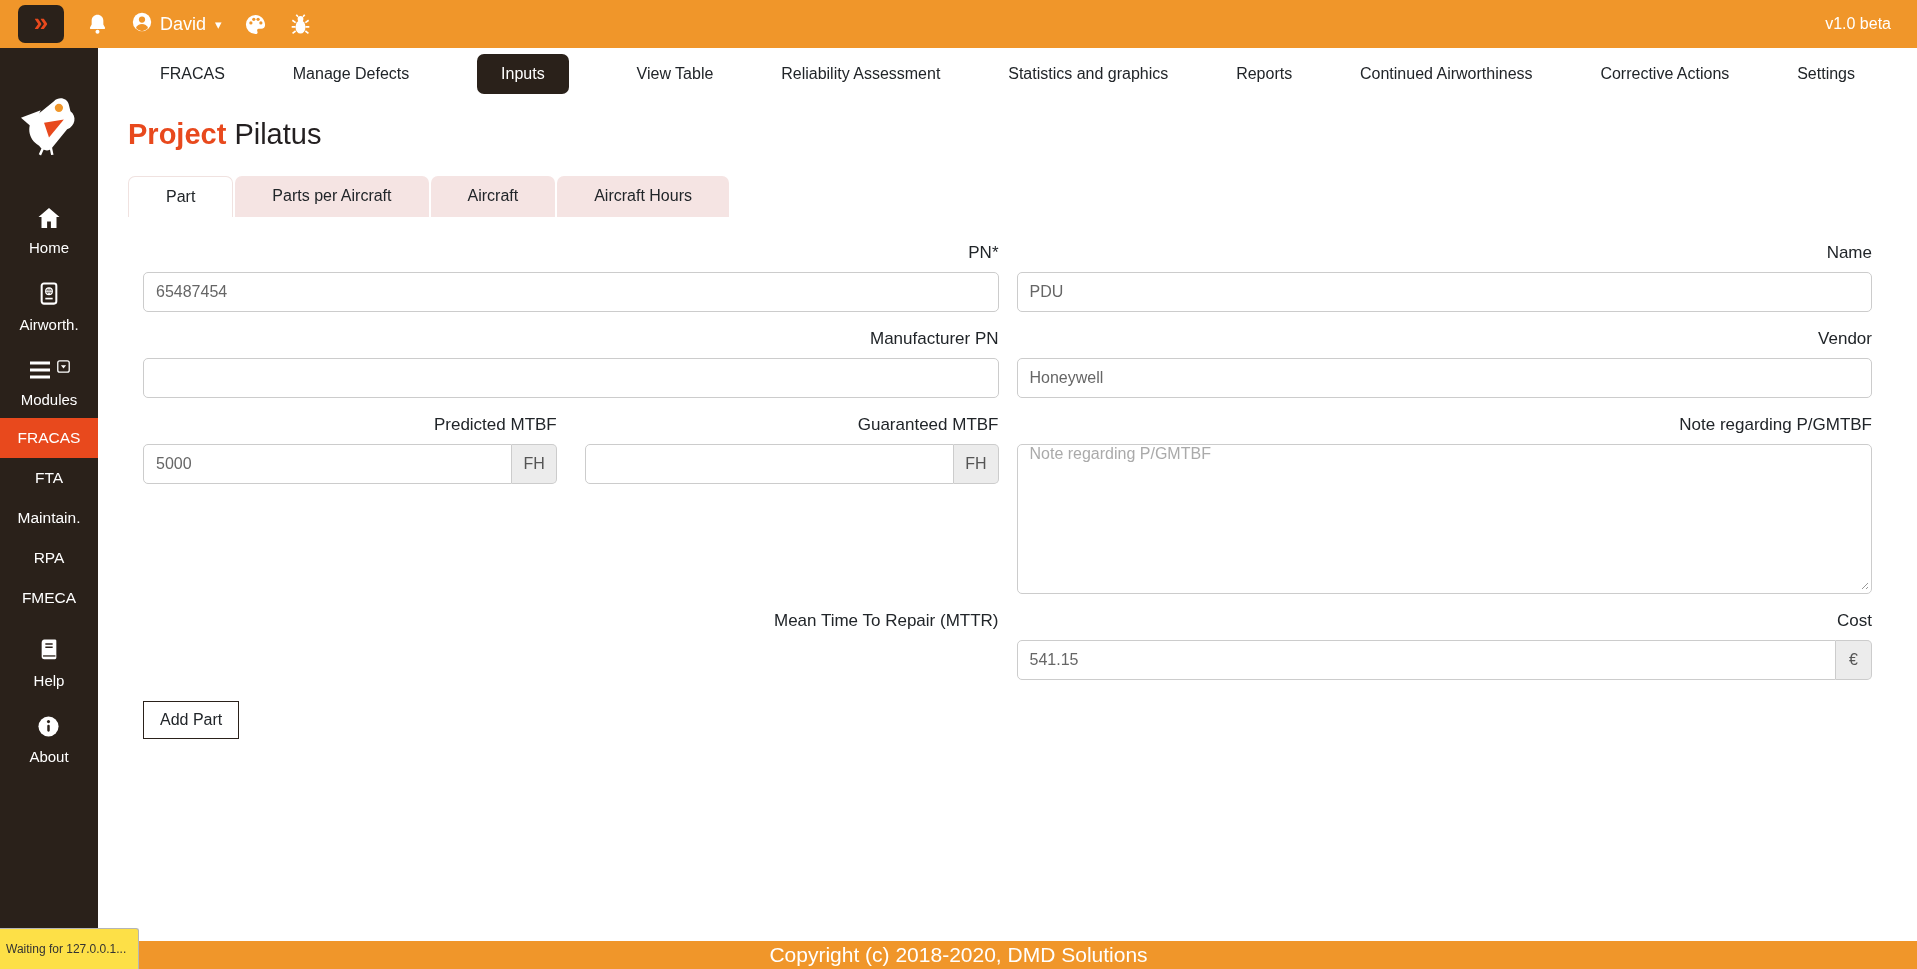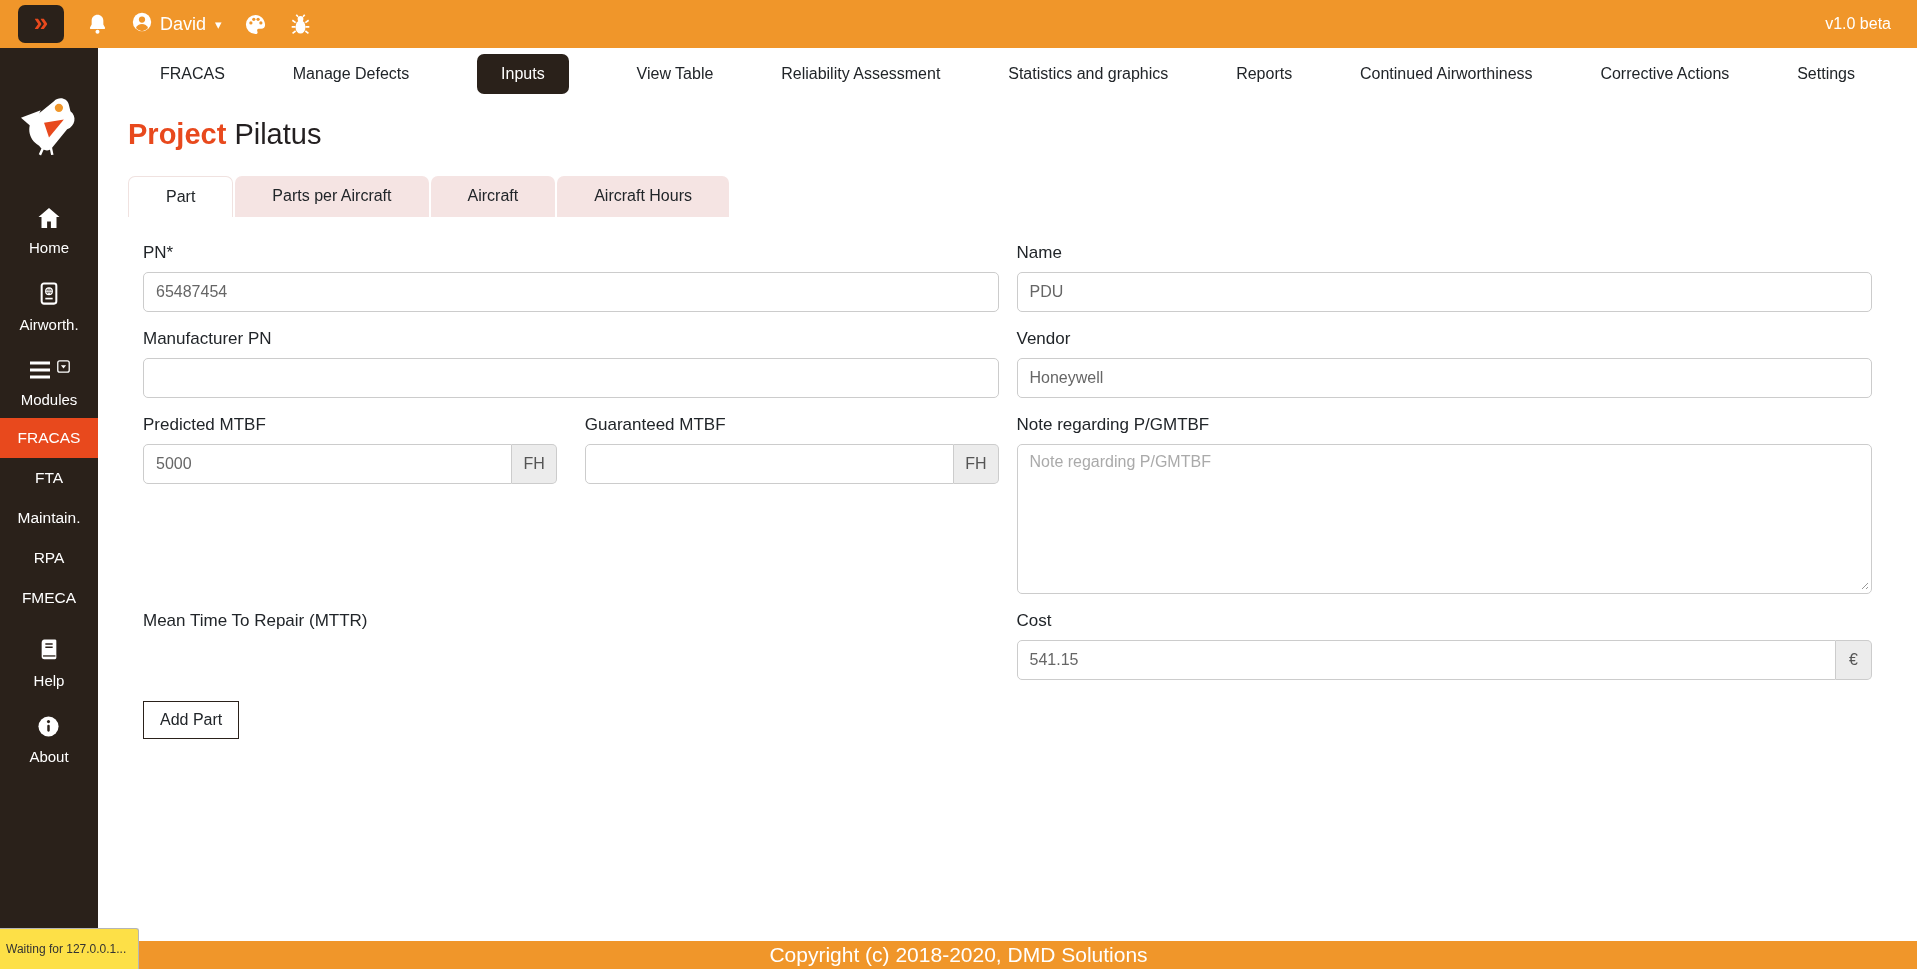--- a/index.html
+++ b/index.html
@@ -45,23 +45,23 @@
   .page-title .accent { color:#E8491D; font-weight:800; }
   .tabs { display:flex; margin:25px 0 0 30px; }
   .tab { padding:11px 37px; font-size:16px; color:#212529; background:#F5E4E3;
     border-radius:7px 7px 0 0; margin-right:2px; cursor:pointer; }
   .tab.active { background:#fff; border:1px solid #f0e2e0; border-bottom:none; }
 
   
   .form-grid { display:grid; grid-template-columns:1fr 1fr; column-gap:18px;
     margin:26px 45px 0 45px; align-items:start; }
   .field { margin-bottom:17px; }
-  .field > label { display:block; font-size:17px; color:#212529; margin-bottom:9px; }
+  .field > label { display:block; font-size:17px; color:#212529; margin-bottom:9px;text-align:right; }
   .tinput { width:100%; height:40px; border:1px solid #ccc; border-radius:5px;
-    padding:8px 12px; font-size:16px; color:#666; background:#fff;
+    padding:0 12px; font-size:16px; color:#666; background:#fff;
     font-family:"Liberation Sans", sans-serif; }
   .tinput::placeholder, textarea::placeholder { color:#aaa; }
   .igroup { display:flex; }
   .igroup .tinput { border-radius:5px 0 0 5px; flex:1 1 auto; min-width:0; }
   .unit { flex:0 0 auto; min-width:36px; padding:0 11px; display:flex; align-items:center;
     justify-content:center; background:#ececec; border:1px solid #ccc; border-left:none;
     border-radius:0 5px 5px 0; color:#555; font-size:16px; }
   .dual { display:grid; grid-template-columns:1fr 1fr; column-gap:28px; }
   .ta-wrap { position:relative; }
   textarea.tinput { height:150px; resize:none; display:block; }

